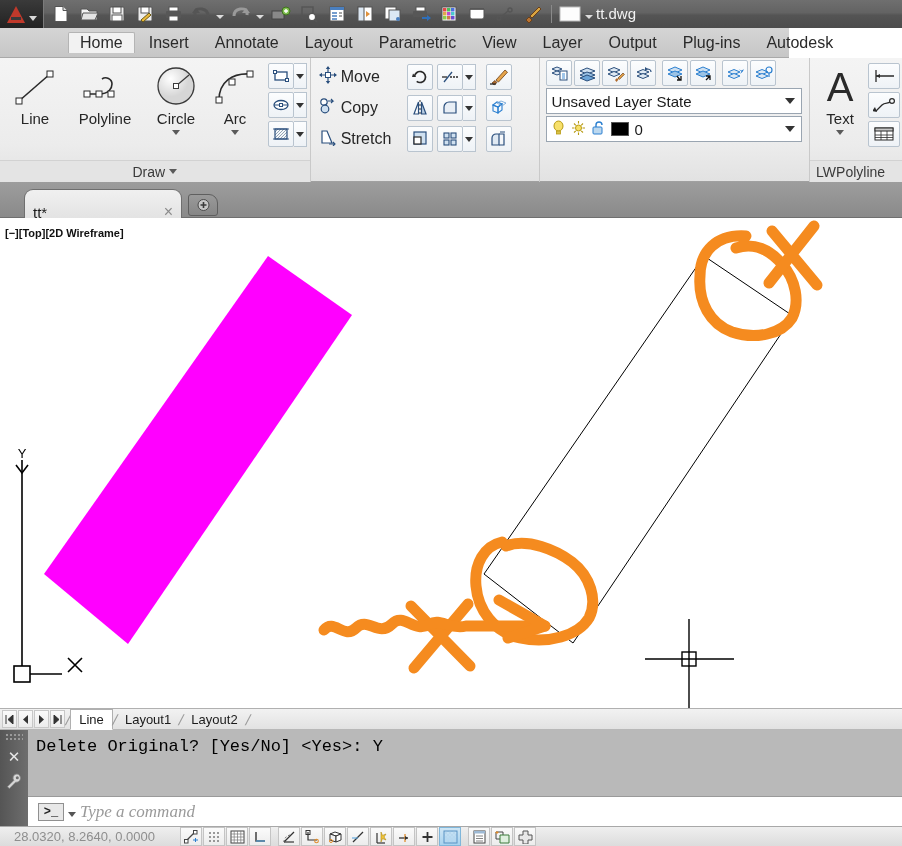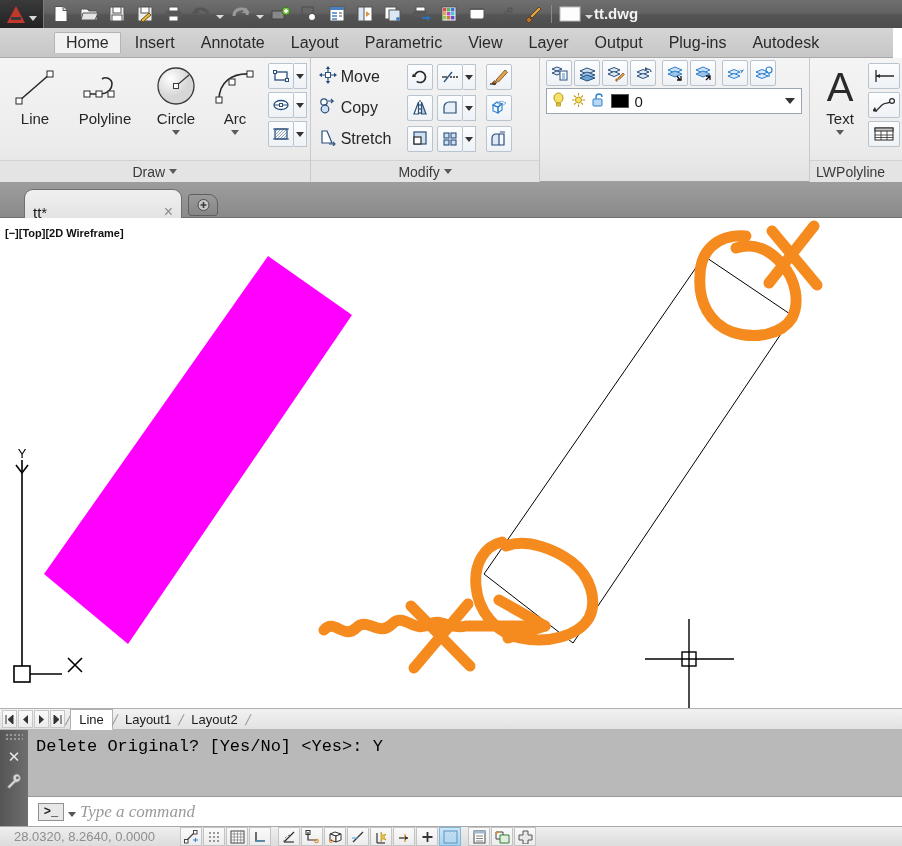--- a/index.html
+++ b/index.html
@@ -37,30 +37,29 @@
 
   .qat { display:flex; align-items:center; height:28px; padding-left:4px; gap:2px; }
   .qat-ico { width:26px;height:24px; display:flex;align-items:center;justify-content:center; position:relative; }
   .qat-ico svg { display:block; }
   .qat-sep { width:1px;height:18px;background:#8a8a8a; margin:0 3px; }
   .qat-arrow { width:0;height:0;border-left:4px solid transparent;border-right:4px solid transparent;border-top:4px solid #dcdcdc; align-self:center; margin:6px 2px 0 0;}
   #doc-title {
     position:absolute; left:0; top:0; width:902px; height:28px;
     line-height:28px; text-align:center; color:#f2f2f2; font-size:15px;
     pointer-events:none;
-    font-weight:bold;
   }
   #doc-title span { margin-left:330px; }
 
   
   #ribbon-tabs {
-    position:absolute; left:0; top:28px; width:893px; height:30px;
+    position:absolute; left:0; top:28px; width:789px; height:30px;
     background: linear-gradient(to bottom,#d5d5d5,#c6c6c6);
     border-bottom:1px solid #a9a9a9;
-    display:flex; align-items:center; padding-left:54px;
+    display:flex; align-items:center; padding-left:68px;
   }
   .rtab { font-size:16px; color:#2a2a2a; padding:1px 12px; margin-right:2px; white-space:nowrap; }
   .rtab.active { background:#f2f2f2; border:1px solid #b4b4b4; border-bottom:none; padding:1px 11px; border-radius:2px 2px 0 0;}
 
   
   #ribbon {
     position:absolute; left:0; top:58px; width:902px; height:124px;
     background: linear-gradient(to bottom,#f4f4f4 0%, #ececec 70%, #e2e2e2 100%);
     border-bottom:1px solid #a0a0a0;
     display:flex;
@@ -555,24 +554,20 @@
         </div>
         <div class="sbtn" style="margin-left:6px">
           <svg width="20" height="18" viewBox="0 0 20 18">
               <path d="M3 15V8a4 4 0 0 1 4-4h3v11z" fill="#dfe9f3" stroke="#2a4f7d" stroke-width="1.2"></path>
               <path d="M10 4h5v11h-5" fill="none" stroke="#2a4f7d" stroke-width="1.2"></path>
               <path d="M11 2h5" stroke="#2a4f7d" stroke-width="1"></path>
             </svg>
         </div>
       </div>
     </div>
-    <div class="panel-title">
-      <span>Modify</span>
-      <span class="ptri"></span>
-    </div>
   </div>
 
   <div class="panel" style="width:270px">
     <div class="panel-body" style="flex-direction:column;padding:2px 6px 0 6px;gap:2px">
       <div style="display:flex;gap:2px">
         <div class="sbtn">
           <svg width="19" height="17" viewBox="0 0 19 17">
               <path d="M2 4l5-2 5 2-5 2z" fill="#dfe9f3" stroke="#2a4f7d" stroke-width="1"></path>
               <path d="M2 8l5-2 5 2-5 2z" fill="#dfe9f3" stroke="#2a4f7d" stroke-width="1"></path>
               <rect x="10" y="6" width="7" height="9" fill="#fff" stroke="#2a4f7d" stroke-width="1"></rect>
@@ -626,20 +621,24 @@
         <div class="sbtn">
           <svg width="19" height="17" viewBox="0 0 19 17">
               <path d="M2 7l6-2.5 6 2.5-6 2.5z" fill="#dfe9f3" stroke="#2a7fd0" stroke-width="1"></path>
               <path d="M2 11l6-2.5 6 2.5-6 2.5z" fill="#dfe9f3" stroke="#2a7fd0" stroke-width="1"></path>
               <circle cx="15" cy="5" r="3" fill="none" stroke="#2a7fd0" stroke-width="1.2"></circle>
               <path d="M15 8v4" stroke="#2a7fd0" stroke-width="1.2"></path>
             </svg>
         </div>
       </div>
 
+      <div class="combo" style="width:256px">
+        <span>Unsaved Layer State</span>
+        <span class="caret"></span>
+      </div>
 
       <div class="combo" style="width:256px;gap:5px">
         <span>
           <svg width="15" height="16" viewBox="0 0 15 16">
               <ellipse cx="7.5" cy="6" rx="4.5" ry="5" fill="#f7e06a" stroke="#b79a12" stroke-width="1"></ellipse>
               <rect x="5.5" y="11" width="4" height="3" fill="#d9c24a" stroke="#b79a12" stroke-width="0.8"></rect>
             </svg>
         </span>
         <span>
           <svg width="15" height="16" viewBox="0 0 15 16">

